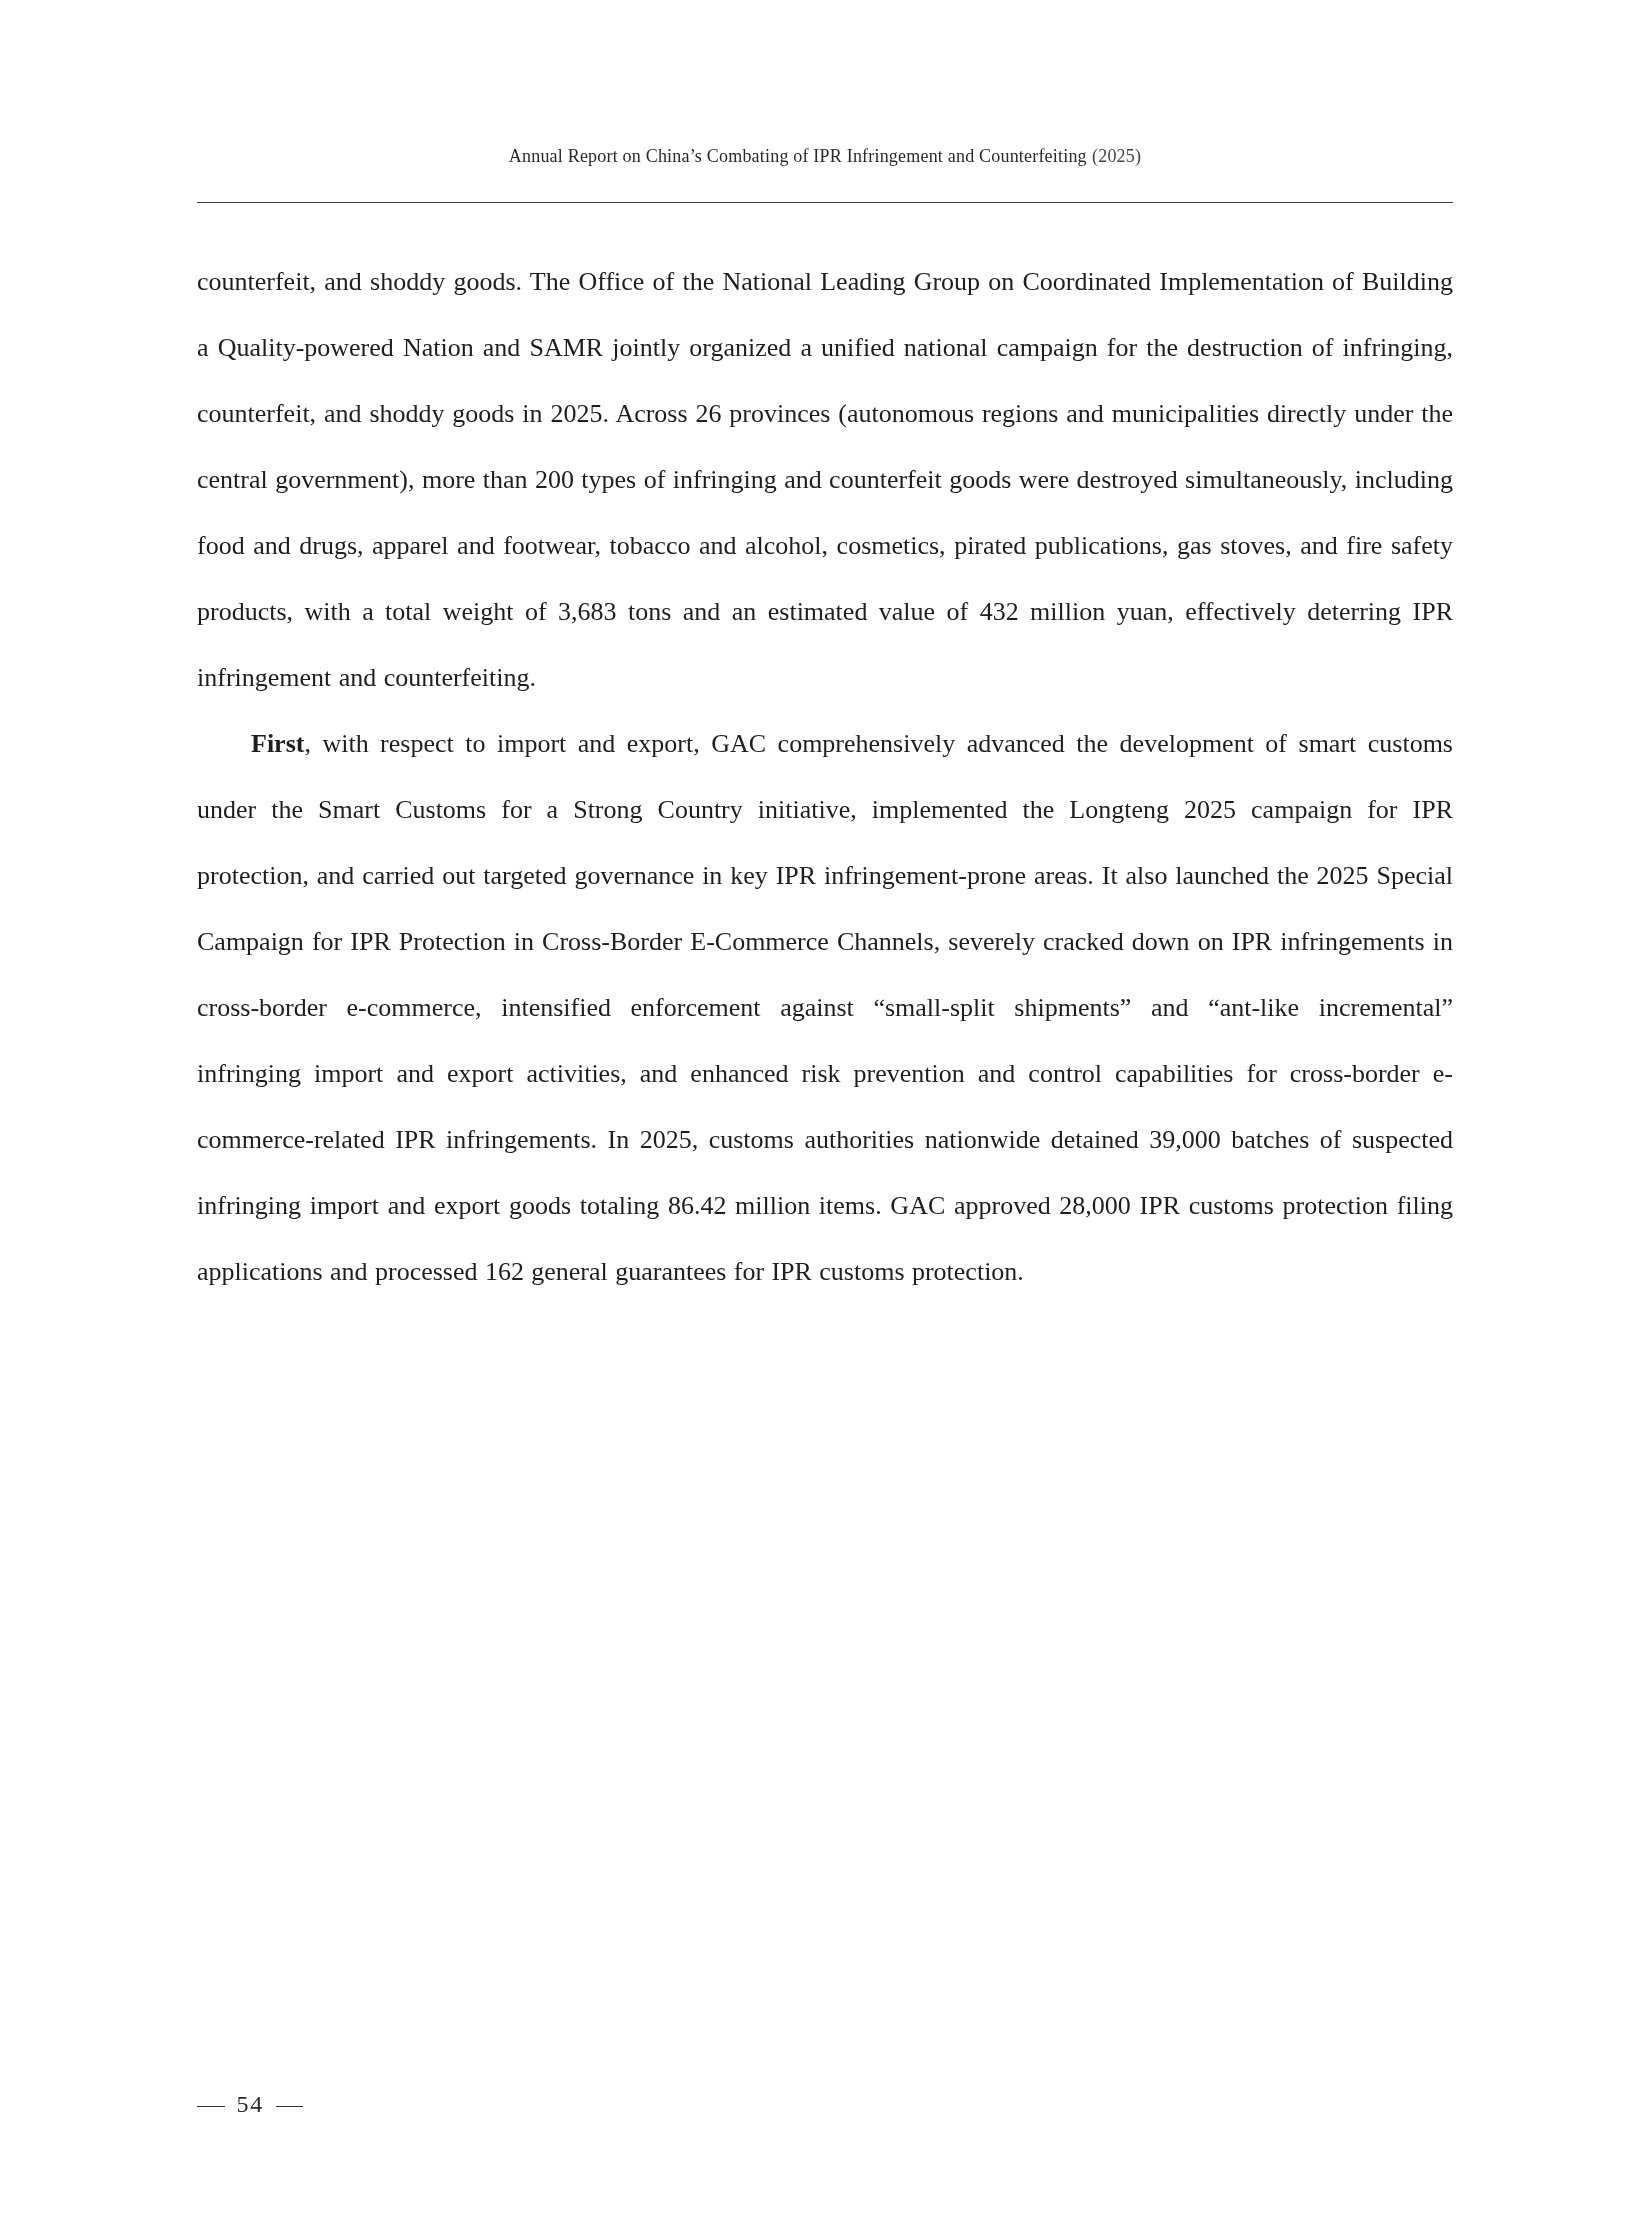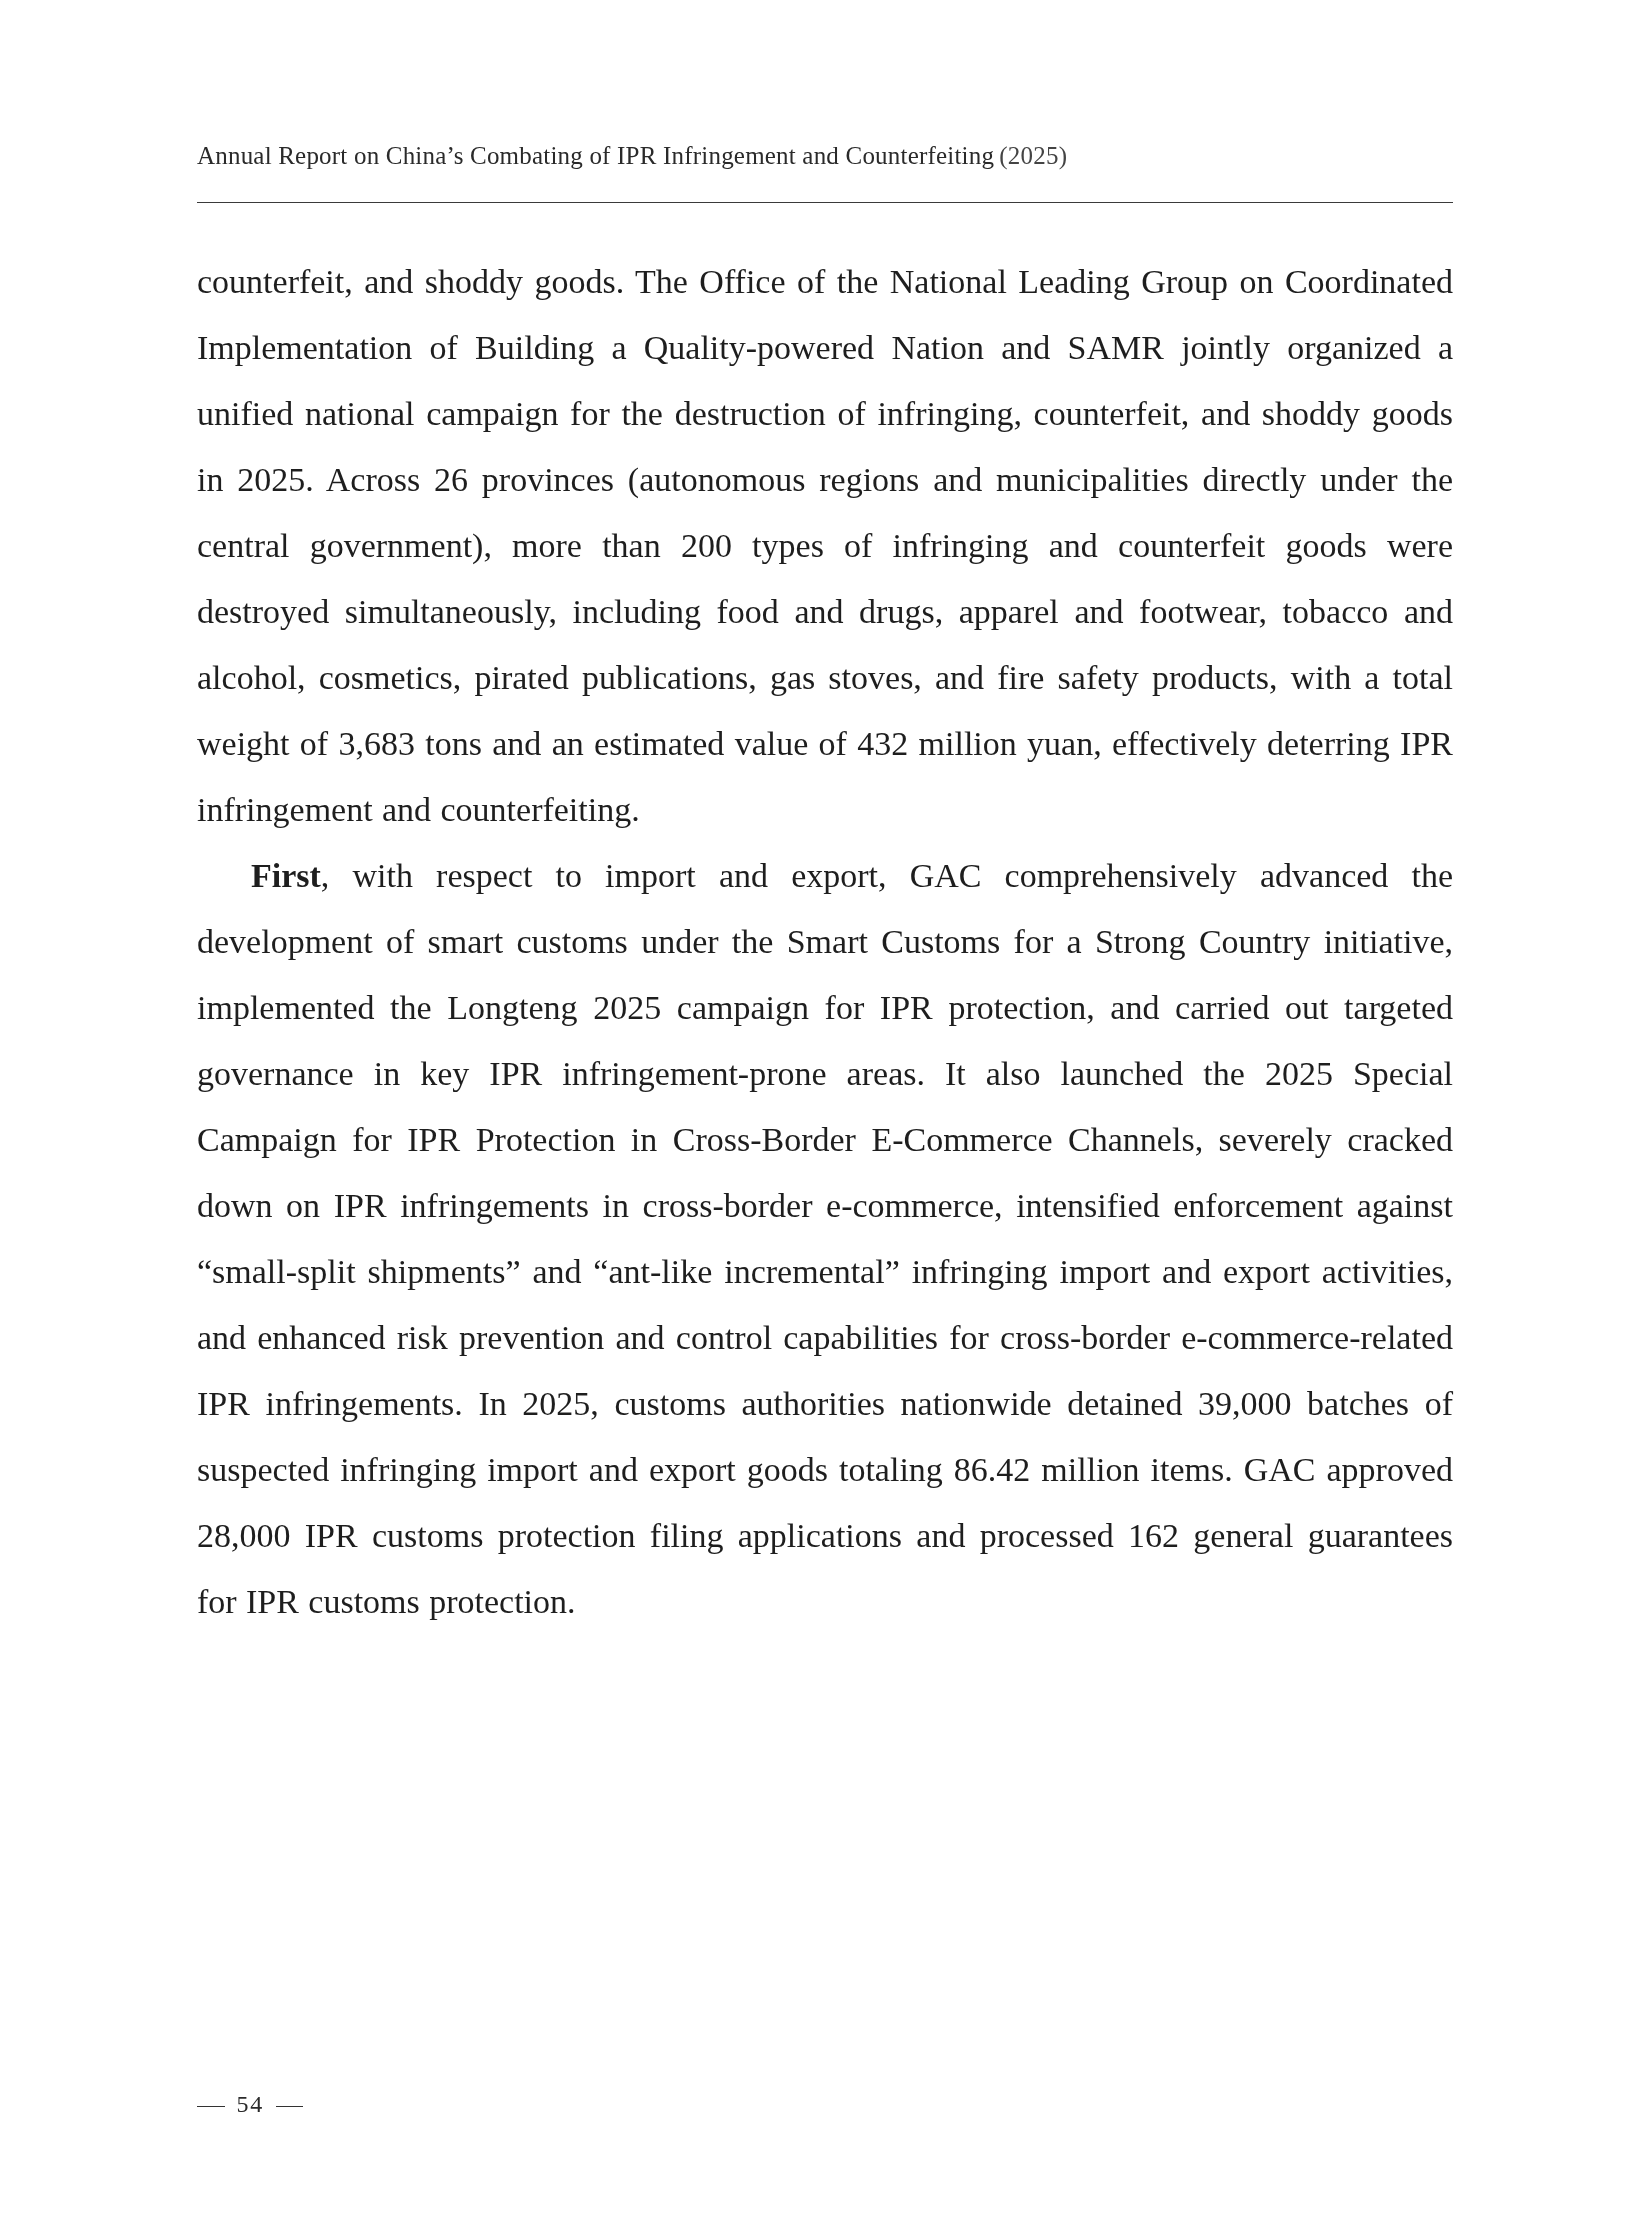--- a/index.html
+++ b/index.html
@@ -13,21 +13,22 @@
       position: relative;
       overflow: hidden;
       color: #1e1e1e;
       font-family: "Liberation Serif", "DejaVu Serif", serif;
     }
     .running-header {
       position: absolute;
       left: 197px;
       width: 1256px;
       top: 137px;
-      font-size: 25px;
+      text-align: center;
+      font-size: 18px;
       line-height: 38px;
       color: #2a2a2a;
       letter-spacing: 0.2px;
     }
     .running-header .year {
       color: #444;
       margin-left: 5.2px;
     }
     .header-rule {
       position: absolute;
@@ -38,21 +39,21 @@
       border-top: 1.7px solid #3a3a3a;
     }
     .body-text {
       position: absolute;
       left: 197px;
       width: 1256px;
       top: 249px;
     }
     .para {
       margin: 0;
-      font-size: 34px;
+      font-size: 26px;
       line-height: 66px;
       text-align: justify;
       text-align-last: left;
       color: #1e1e1e;
       word-spacing: 0.9px;
     }
     .para.indent {
       text-indent: 54px;
     }
     .section-heading {

